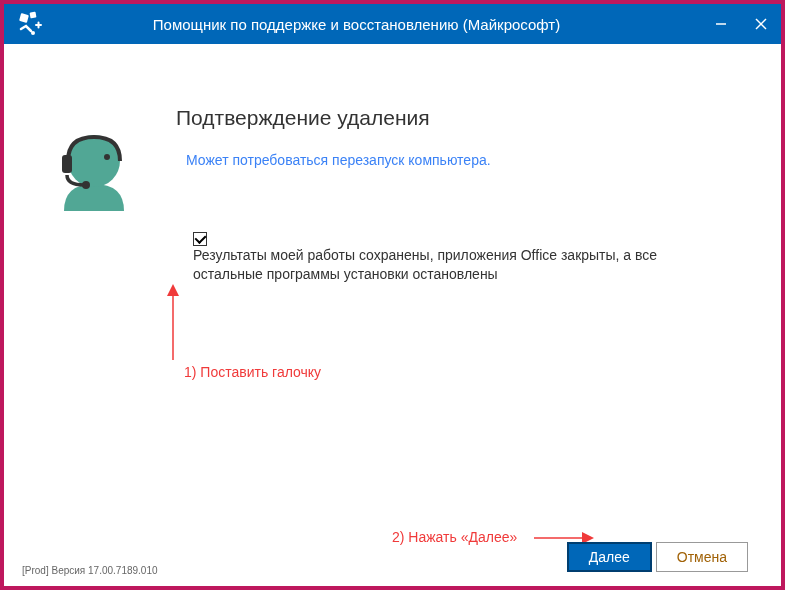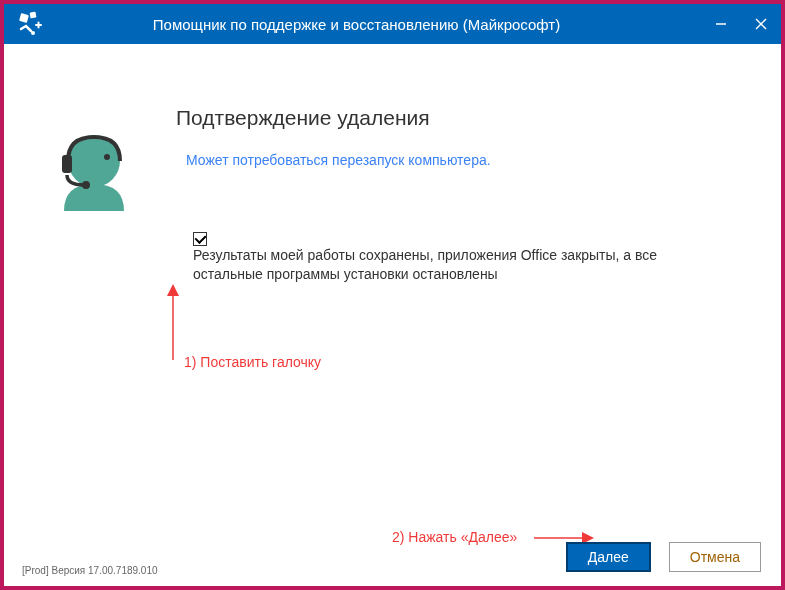--- a/index.html
+++ b/index.html
@@ -115,21 +115,21 @@
       color: #333;
       line-height: 1.35;
     }
     .annotation {
       color: #f03a3a;
       font-size: 14px;
       position: absolute;
     }
     .annotation-1 {
       left: 180px;
-      top: 310px;
+      top: 320px;
     }
     .annotation-2 {
       left: 388px;
       top: 525px;
     }
     .arrow {
       position: absolute;
       pointer-events: none;
     }
     .footer {
@@ -139,24 +139,24 @@
     }
     .version-label {
       position: absolute;
       left: 18px;
       bottom: 10px;
       font-size: 10px;
       color: #666;
     }
     .footer-buttons {
       position: absolute;
-      right: 20px;
+      right: 33px;
       bottom: 14px;
       display: flex;
-      gap: 18px;
+      gap: 4px;
       margin-left: 15px;
     }
     .btn {
       height: 30px;
       padding: 0 20px;
       font-size: 14px;
       font-family: inherit;
       cursor: pointer;
       border: none;
       min-width: 78px;

